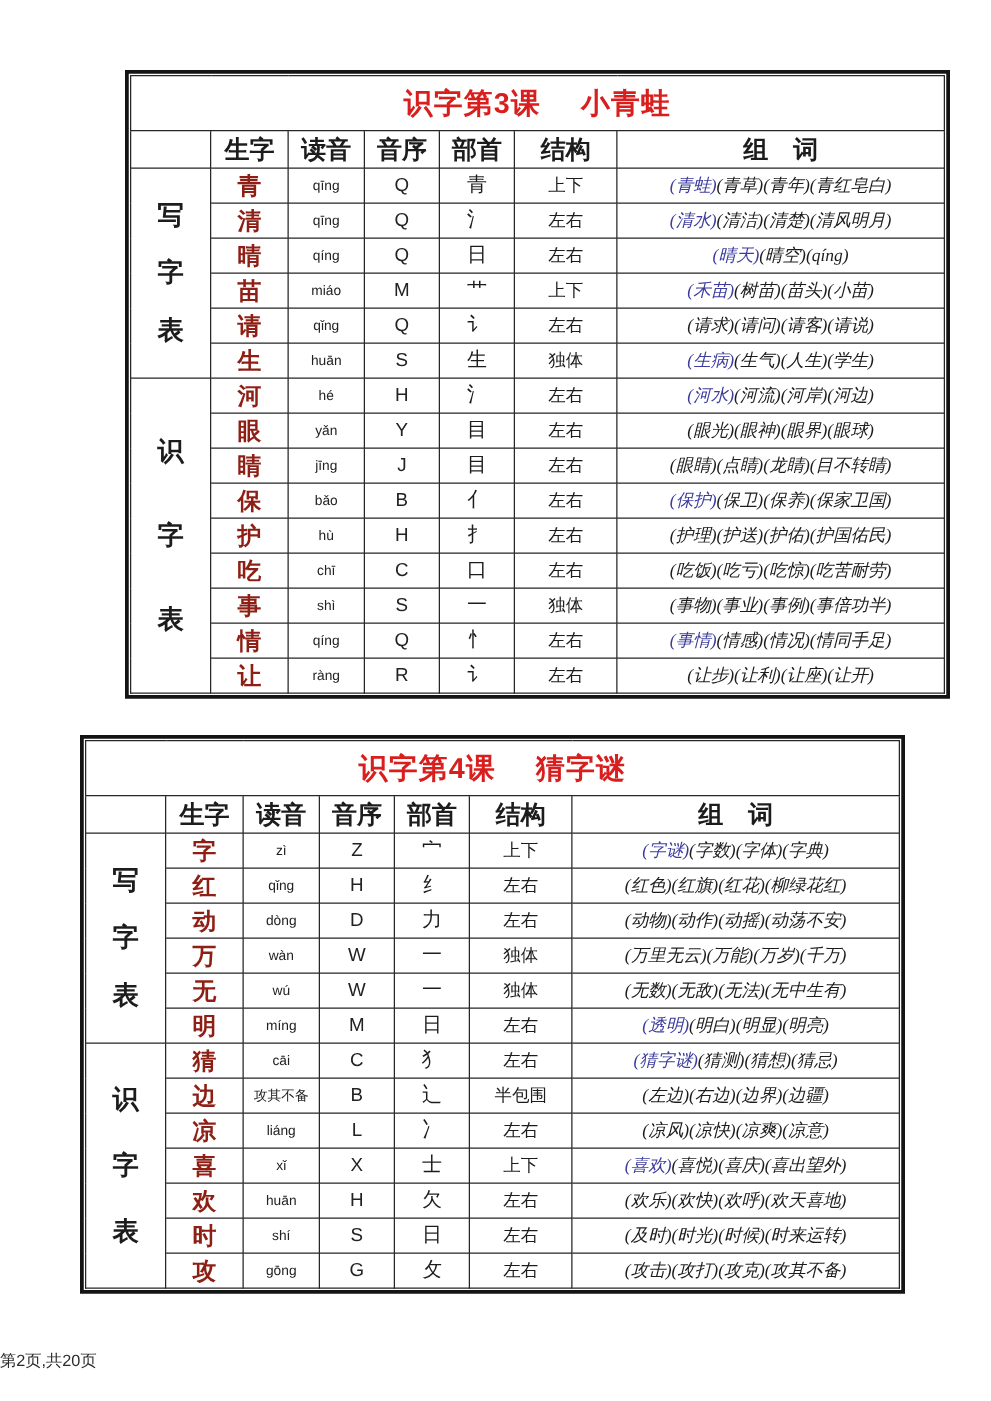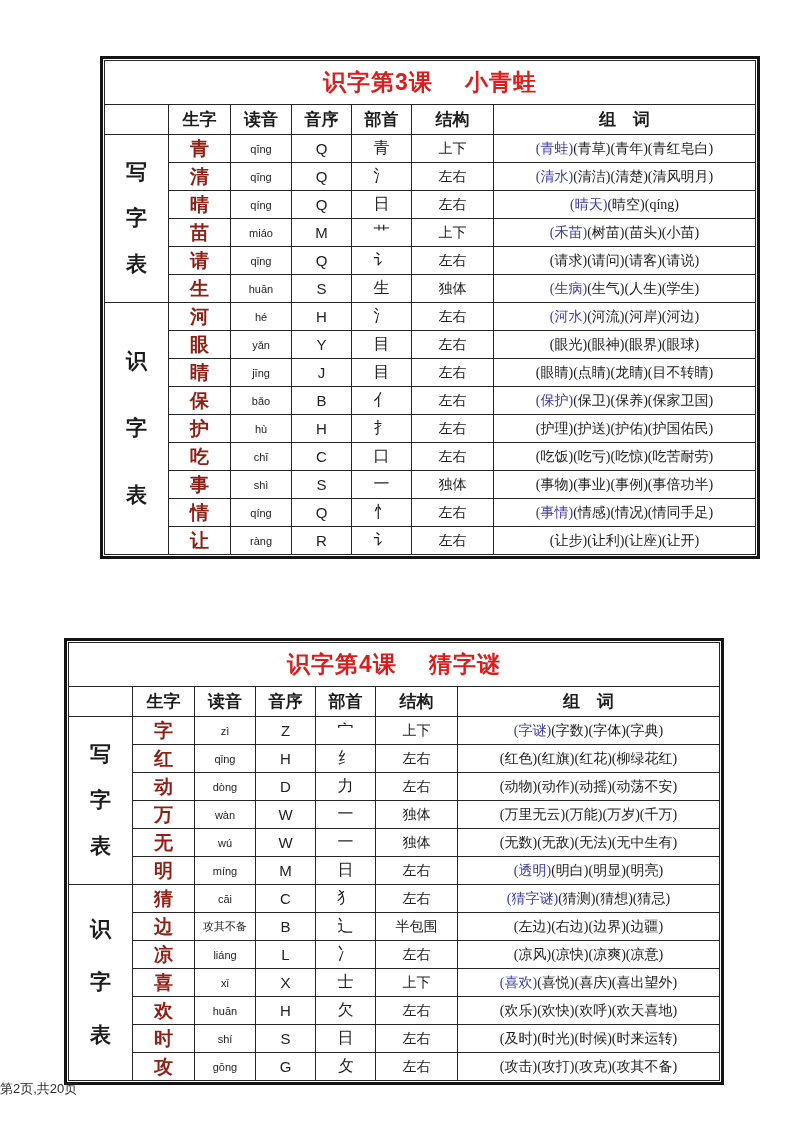--- a/index.html
+++ b/index.html
@@ -7,46 +7,46 @@
     --ink:#1c1c1c; --frame:#141414;
   }
   *{box-sizing:border-box;}
   html,body{margin:0;padding:0;}
   body{
     width:793px;height:1121px;background:#ffffff;position:relative;
     font-family:"Liberation Serif",serif;color:var(--ink);
   }
   .sheet{position:absolute;left:64px;}
   #t0{top:56px;padding-left:36px;}
-  #t1{top:638px;}
+  #t1{top:588px;}
   .tframe{border:3px solid var(--frame);padding:1px;background:#fff;display:inline-block;}
   table.worksheet{border-collapse:collapse;table-layout:fixed;width:652px;background:#fff;}
   table.worksheet col:nth-child(1){width:64px;}
   table.worksheet col:nth-child(2){width:62px;}
   table.worksheet col:nth-child(3){width:61px;}
   table.worksheet col:nth-child(4){width:60px;}
   table.worksheet col:nth-child(5){width:60px;}
   table.worksheet col:nth-child(6){width:82px;}
   table.worksheet td{border:1px solid #262626;text-align:center;vertical-align:middle;padding:0;}
   .title-row td{height:44px;}
   .title-cell{
     color:var(--title-red);font-weight:bold;font-size:23px;
     font-family:"Liberation Sans",sans-serif;letter-spacing:1px;
   }
   .t-topic{margin-left:32px;}
   .header-row td{height:30px;}
-  .head{font-weight:bold;font-size:17px;font-family:"Liberation Serif",serif;}
+  .head{font-weight:bold;font-size:20px;font-family:"Liberation Serif",serif;}
   .data-row td{height:28px;}
   .section-start td{border-top:2px solid #1a1a1a;}
   .hanzi{color:var(--hanzi-red);font-weight:bold;font-size:19px;}
   .pinyin{font-family:"Liberation Sans",sans-serif;font-size:11px;color:#222;}
   .initial{font-family:"Liberation Sans",sans-serif;font-size:15px;color:#222;}
   .radical{font-size:16px;}
   .structure{font-size:14px;}
-  .words{font-size:14px;white-space:nowrap;overflow:hidden;}
+  .words{font-size:14px;white-space:nowrap;overflow:hidden;font-style:italic;}
   .word{color:var(--ink);}
   .word-blue{color:var(--word-blue);}
   .label-cell{padding:0;}
   .label-stack{display:flex;flex-direction:column;justify-content:space-evenly;align-items:center;}
   .label-char{font-size:21px;line-height:1;font-weight:bold;}
   .page-footer{
     position:absolute;top:1080px;left:0;width:100%;text-align:left;
     font-size:13px;color:#2b2b2b;font-family:"Liberation Sans",sans-serif;
   }
 </style>

